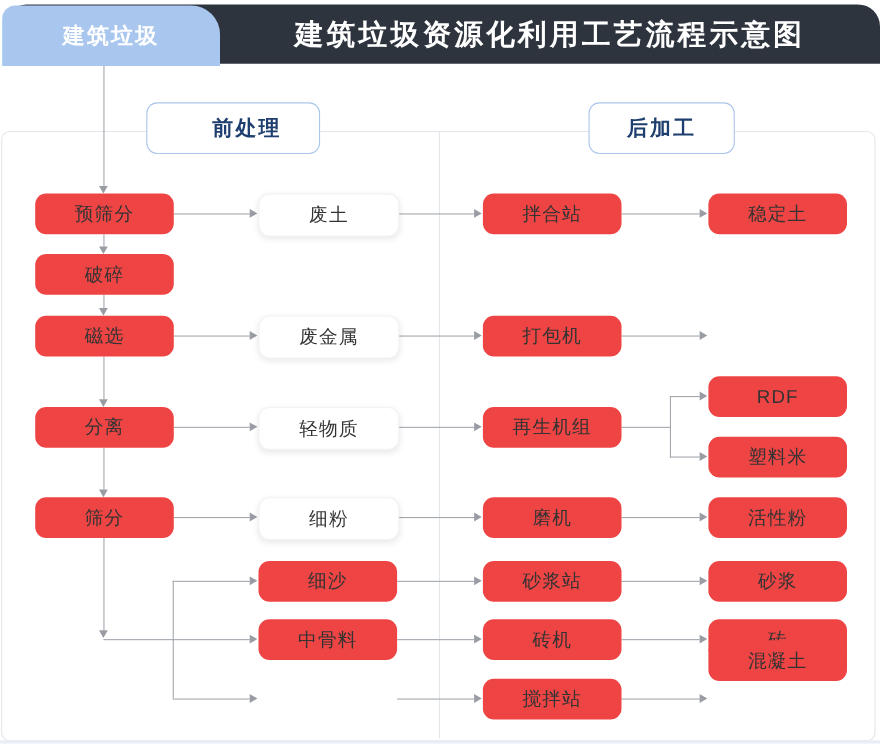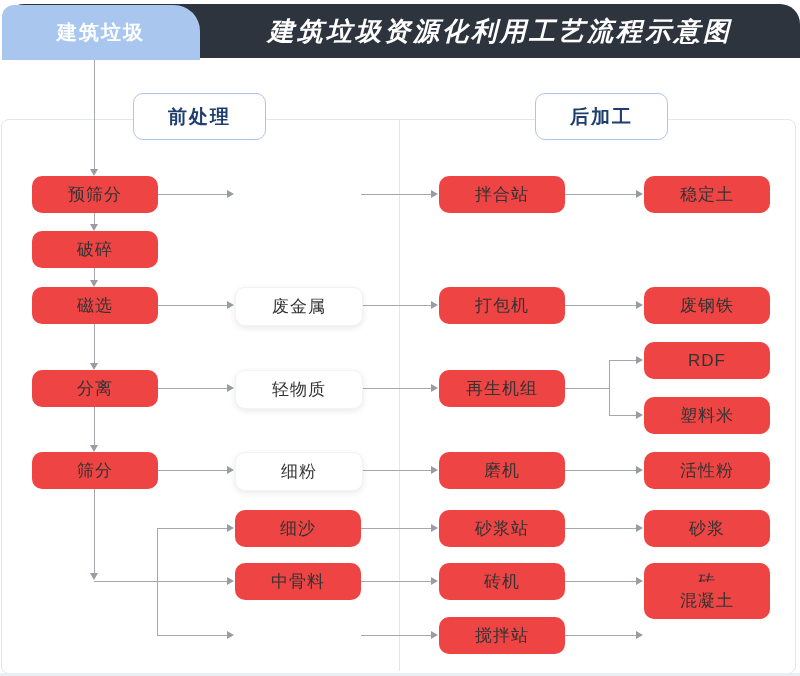--- a/index.html
+++ b/index.html
@@ -1,30 +1,30 @@
 <!DOCTYPE html>
 <html><head>
 <meta charset="utf-8">
 <style>
   html,body{margin:0;padding:0;}
   body{width:800px;height:676px;font-family:"Liberation Sans","DejaVu Sans",sans-serif;background:#ffffff;position:relative;overflow:hidden;}
   .stage{position:absolute;left:0;top:0;width:800px;height:676px;background:#ffffff;}
 
   
   .topbar{position:absolute;left:6px;right:0;top:4px;height:54px;background:#2e343e;border-radius:18px 20px 0 0;}
-  .title{position:absolute;left:200px;right:0;top:4px;height:54px;line-height:54px;text-align:center;color:#ffffff;font-size:26px;font-weight:700;letter-spacing:3px;font-style:italic;}
+  .title{position:absolute;left:200px;right:0;top:4px;height:54px;line-height:54px;text-align:center;color:#ffffff;font-size:26px;font-weight:700;letter-spacing:3px;}
   .badge{position:absolute;left:2px;top:5px;width:198px;height:55px;background:#a9c7ee;border-radius:12px 26px 0 0;color:#ffffff;font-size:20px;font-weight:700;letter-spacing:2px;display:flex;align-items:center;justify-content:center;z-index:3;}
 
   
   .panel{position:absolute;left:1px;top:119px;width:793px;height:553px;border:1px solid #e3e6eb;border-radius:8px;background:#ffffff;}
   .divider{position:absolute;left:399px;top:120px;width:1px;height:551px;background:#e3e6eb;}
   .bottom-strip{position:absolute;left:0;top:673px;width:800px;height:3px;background:#e9edf6;}
 
   .section-hdr{position:absolute;width:131px;height:45px;background:#ffffff;border:1px solid #aac6ea;border-radius:10px;display:flex;align-items:center;justify-content:center;color:#1d3e6e;font-size:19px;font-weight:700;letter-spacing:2px;z-index:2;}
-  .hdr-pre{left:133px;top:93px;}
+  .hdr-pre{left:133px;top:93px;padding-left:25px;}
   .hdr-post{left:535px;top:93px;}
 
   
   .box{position:absolute;width:126px;height:37px;border-radius:10px;display:flex;align-items:center;justify-content:center;font-size:17px;font-weight:500;color:#333333;letter-spacing:1px;z-index:2;}
   .blue{background:#ef4444;}
   .yellow{background:#ef4444;}
   .white{background:#ffffff;border:1px solid #f3f3f5;box-shadow:0 2px 6px rgba(0,0,0,0.09);}
 
   
   .vline,.hline{position:absolute;background:#a4a8ae;z-index:1;}
@@ -48,36 +48,36 @@
 
   <div class="section-hdr hdr-pre">前处理</div>
   <div class="section-hdr hdr-post">后加工</div>
 
   <div class="box blue" style="left:32px;top:176px">预筛分</div>
   <div class="box blue" style="left:32px;top:231px">破碎</div>
   <div class="box blue" style="left:32px;top:287px">磁选</div>
   <div class="box blue" style="left:32px;top:370px">分离</div>
   <div class="box blue" style="left:32px;top:452px">筛分</div>
 
+  <div class="box white" style="left:235px;top:176px">废土</div>
   <div class="box white" style="left:235px;top:287px">废金属</div>
   <div class="box white" style="left:235px;top:370px">轻物质</div>
   <div class="box white" style="left:235px;top:452px">细粉</div>
   <div class="box yellow" style="left:235px;top:510px">细沙</div>
   <div class="box yellow" style="left:235px;top:563px">中骨料</div>
 
   <div class="box blue" style="left:439px;top:176px">拌合站</div>
   <div class="box blue" style="left:439px;top:287px">打包机</div>
   <div class="box blue" style="left:439px;top:370px">再生机组</div>
   <div class="box blue" style="left:439px;top:452px">磨机</div>
   <div class="box blue" style="left:439px;top:510px">砂浆站</div>
   <div class="box blue" style="left:439px;top:563px">砖机</div>
   <div class="box blue" style="left:439px;top:617px">搅拌站</div>
 
   <div class="box yellow" style="left:644px;top:176px">稳定土</div>
-  <div class="box yellow" style="left:644px;top:287px">废钢铁</div>
   <div class="box yellow" style="left:644px;top:342px">RDF</div>
   <div class="box yellow" style="left:644px;top:397px">塑料米</div>
   <div class="box yellow" style="left:644px;top:452px">活性粉</div>
   <div class="box yellow" style="left:644px;top:510px">砂浆</div>
   <div class="box yellow" style="left:644px;top:563px">砖</div>
   <div class="box yellow" style="left:644px;top:582px">混凝土</div>
 
   <div class="vline" style="left:94px;top:60px;height:109px"></div>
   <div class="arr-d" style="left:90px;top:169px"></div>
   <div class="vline" style="left:94px;top:213px;height:11px"></div>

